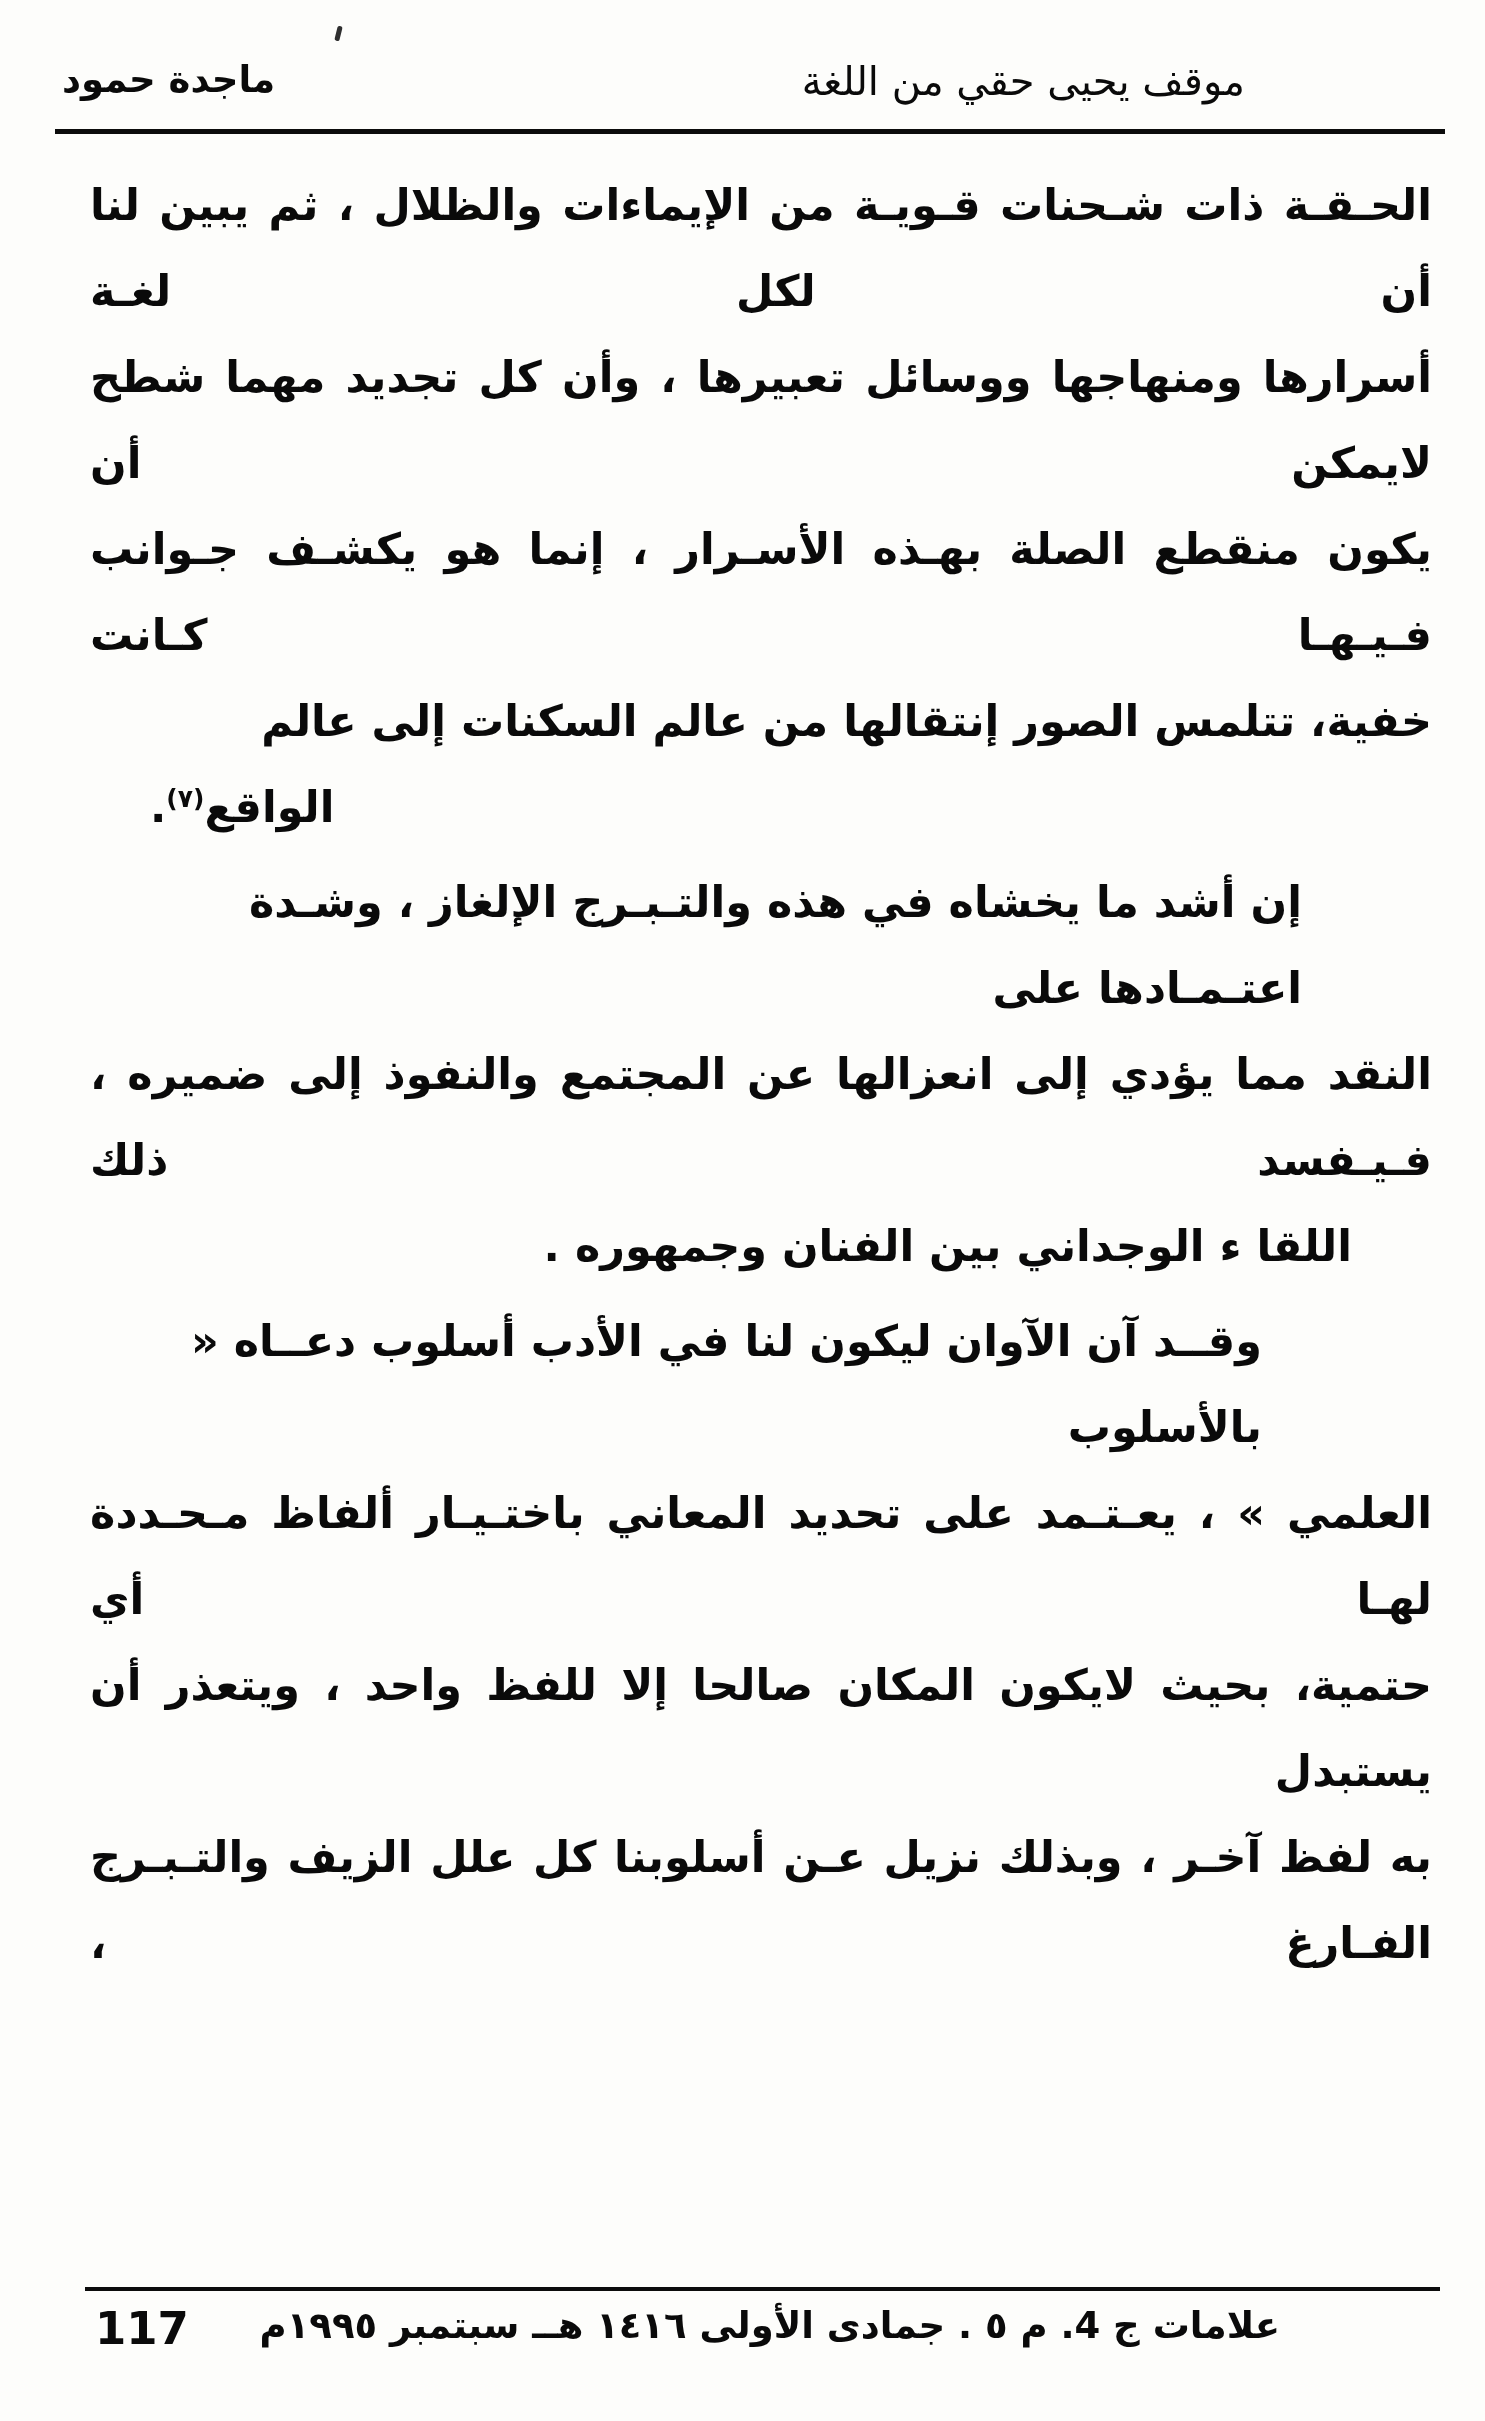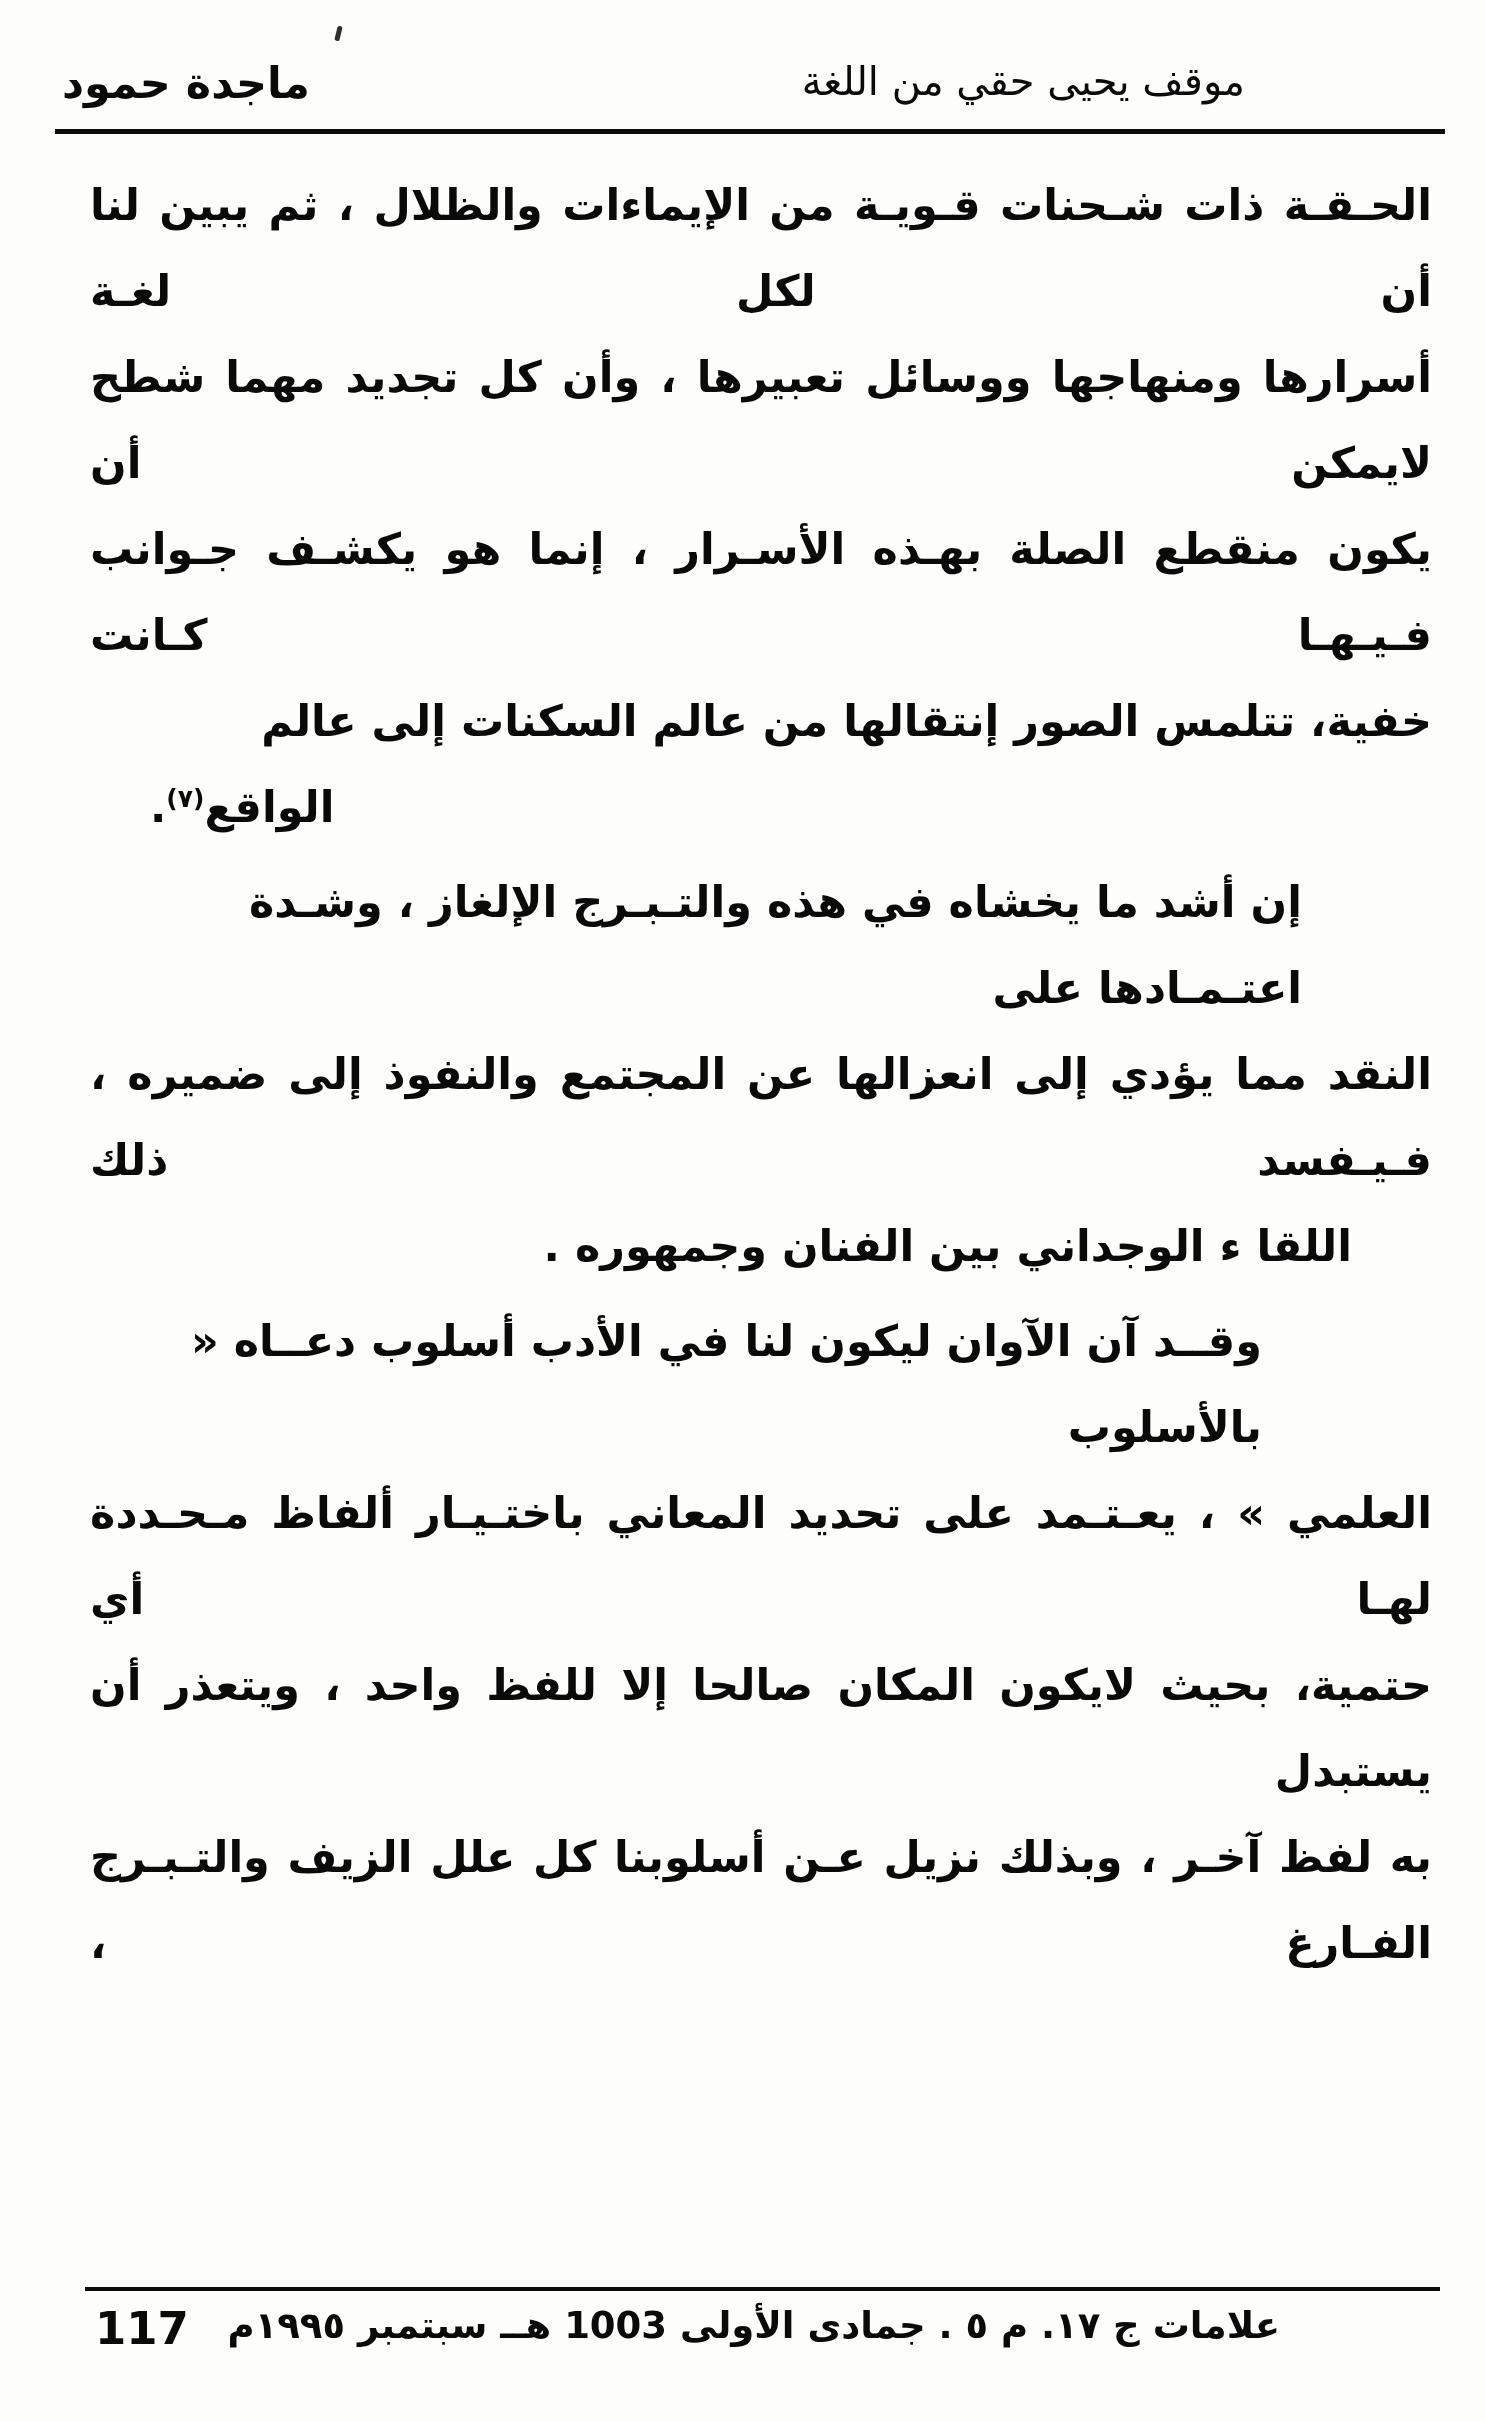--- a/index.html
+++ b/index.html
@@ -16,21 +16,21 @@
     position:absolute; top:26px; left:336px;
     width:5px; height:15px; background:#2f2f2f;
     transform:rotate(14deg); border-radius:2px;
   }
   .header-title {
     position:absolute; top:58px; right:240px;
     direction:rtl; font-size:40px; font-weight:normal; white-space:nowrap;
   }
   .header-author {
     position:absolute; top:58px; left:62px;
-    direction:rtl; font-size:43px; font-weight:bold; white-space:nowrap;
+    direction:rtl; font-size:37px; font-weight:bold; white-space:nowrap;
   }
   .rule-top {
     position:absolute; top:129px; left:55px; right:40px;
     height:5px; background:#0c0c0c;
   }
   .body-text {
     position:absolute; top:162px; left:90px; right:45px;
     direction:rtl;
     font-size:43px; font-weight:bold; line-height:86px;
   }
@@ -97,17 +97,17 @@
       <div class="line full">حتمية، بحيث لايكون المكان صالحا إلا للفظ واحد ، ويتعذر أن يستبدل</div>
       <div class="line full">به لفظ آخـر ، وبذلك نزيل عـن أسلوبنا كل علل الزيف والتـبـرج الفـارغ ،</div>
 
     </section>
 
   </main>
 
   <div class="rule-bottom"></div>
 
   <footer>
-    <div class="journal">علامات ج ١٧. م ٥ . جمادى الأولى 1003 هــ سبتمبر ١٩٩٥م</div>
+    <div class="journal">علامات ج 4. م ٥ . جمادى الأولى ١٤١٦ هــ سبتمبر ١٩٩٥م</div>
     <div class="pageno">117</div>
   </footer>
 
 </div>
 
 </body></html>

